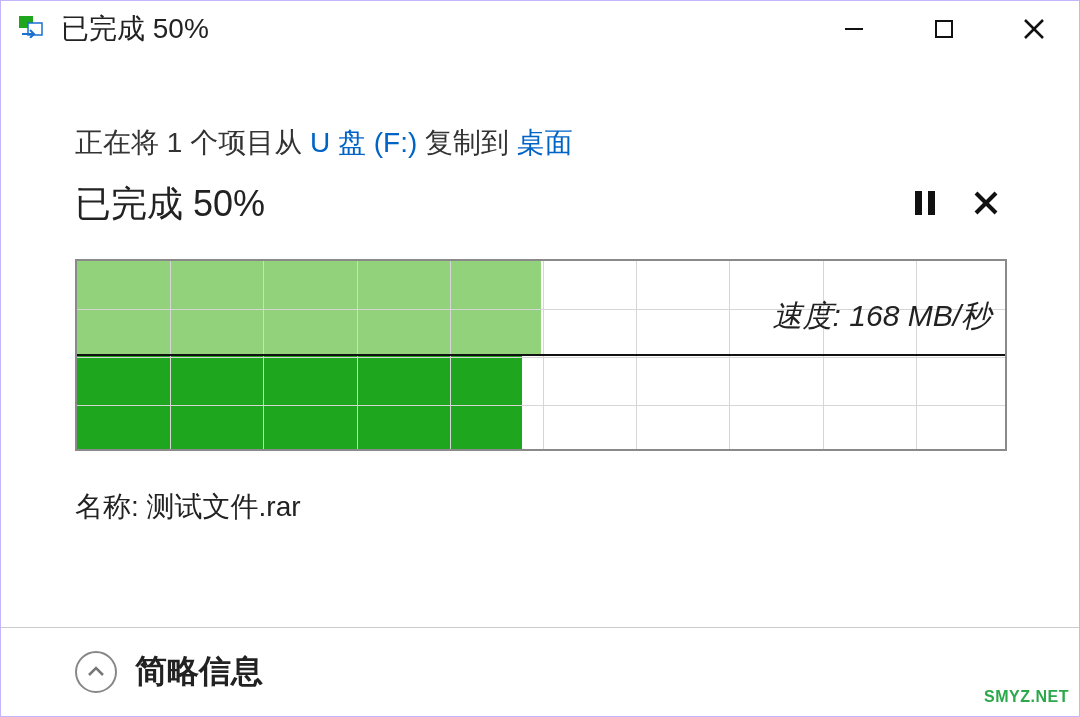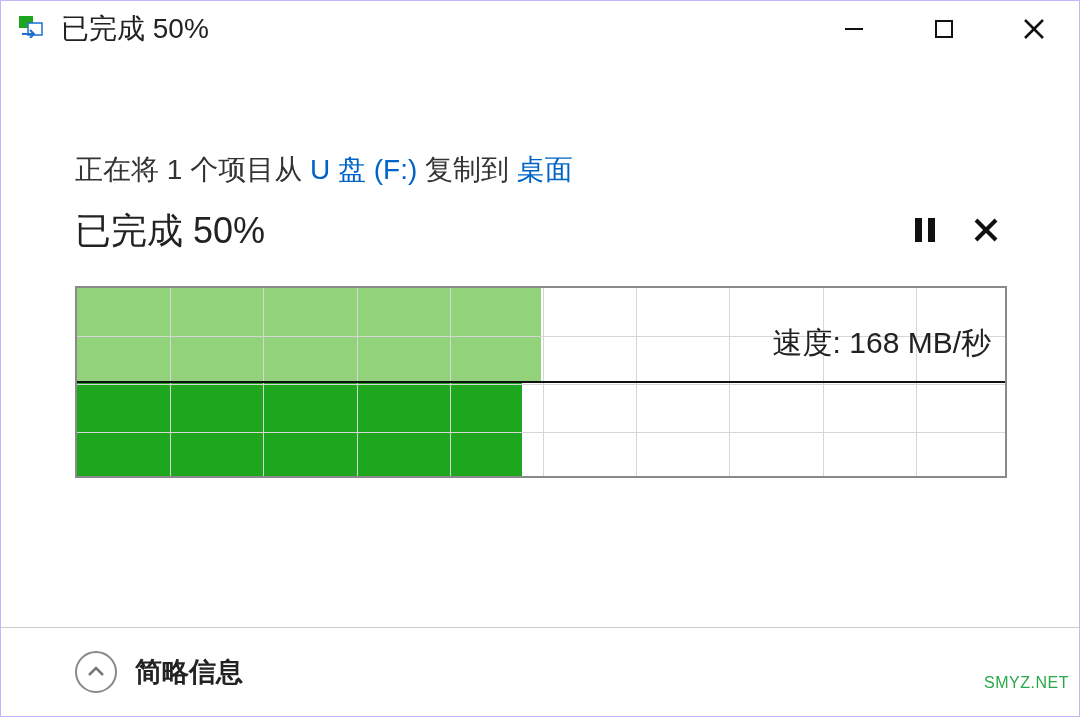--- a/index.html
+++ b/index.html
@@ -13,31 +13,31 @@
     padding-left: 18px;
   }
   .titlebar-left { display: flex; align-items: center; gap: 12px; }
   .titlebar-right { display: flex; align-items: stretch; height: 100%; }
   .win-btn { width: 90px; display: flex; align-items: center; justify-content: center; }
   .win-btn svg { display: block; }
   .title-text { font-size: 28px; color: #222; font-weight: 400; }
 
   .body { padding: 10px 74px 0 74px; }
 
-  .op-line { font-size: 28px; color: #333; margin-top: 84px; }
+  .op-line { font-size: 28px; color: #333; margin-top: 57px; }
   .op-line .link { color: #0063c6; }
 
   .status-row { display: flex; align-items: center; justify-content: space-between; margin-top: 18px; }
   .status-text { font-size: 36px; color: #222; }
   .status-ctrls { display: flex; gap: 34px; align-items: center; padding-right: 5px;}
 
   .chart-wrap { margin-top: 30px; }
   .chart {
     width: 932px; height: 192px; border: 2px solid #8a8a8a; position: relative;
-    background: #fff; overflow: hidden;
+    background: #fff; overflow: hidden; font-style: italic;
   }
   .grid-v { position: absolute; top:0; bottom:0; width: 1px; background: #d6d6d6; }
   .grid-h { position: absolute; left:0; right:0; height: 1px; background: #d6d6d6; }
   .midline { position:absolute; left:0; right:0; height:2px; background:#111; top:50%; transform:translateY(-50%); }
   .fill-top {
     position:absolute; left:0; top:0; height:50%;
     background: #91d27b;
   }
   .fill-bottom {
     position:absolute; left:0; bottom:0; height:50%;
@@ -56,25 +56,25 @@
     height: 1px; background: #ccc;
   }
   .footer {
     position: absolute; left: 0; right: 0; bottom: 0; height: 88px;
     display: flex; align-items: center; padding-left: 74px; gap: 18px;
   }
   .toggle-circle {
     width: 42px; height: 42px; border: 2px solid #888; border-radius: 50%;
     display:flex; align-items:center; justify-content:center;
   }
-  .footer-text { font-size: 27px; color: #222; font-weight: 600; text-align: right; }
+  .footer-text { font-size: 32px; color: #222; font-weight: 600; text-align: right; }
 
   .watermark {
-    position: absolute; right: 10px; bottom: 24px; font-size: 16px;
-    color: #2aa84a; font-weight: 400; letter-spacing: .5px;
+    position: absolute; right: 10px; bottom: 10px; font-size: 16px;
+    color: #2aa84a; font-weight: 700; letter-spacing: .5px;
   }
 </style>
 </head>
 <body>
 
 <div class="window">
 
   <div class="titlebar">
     <div class="titlebar-left">
       <span>
@@ -146,20 +146,21 @@
           <div class="grid-v" style="left: 838.8px;"></div>
           <div class="grid-h" style="top: 48px;"></div>
           <div class="grid-h" style="top: 96px;"></div>
           <div class="grid-h" style="top: 144px;"></div>
           <div class="midline"></div>
           <div class="speed-label">速度: 168 MB/秒</div>
         </div>
     </div>
 
     <div class="details">
+      <div class="row">名称: 测试文件.rar</div>
     </div>
 
   </div>
 
   <div class="footer-sep"></div>
   <div class="footer">
     <div class="toggle-circle">
       <svg width="20" height="20" viewBox="0 0 20 20">
         <path d="M3 13 L10 6 L17 13" fill="none" stroke="#777" stroke-width="2.5"></path>
       </svg>

